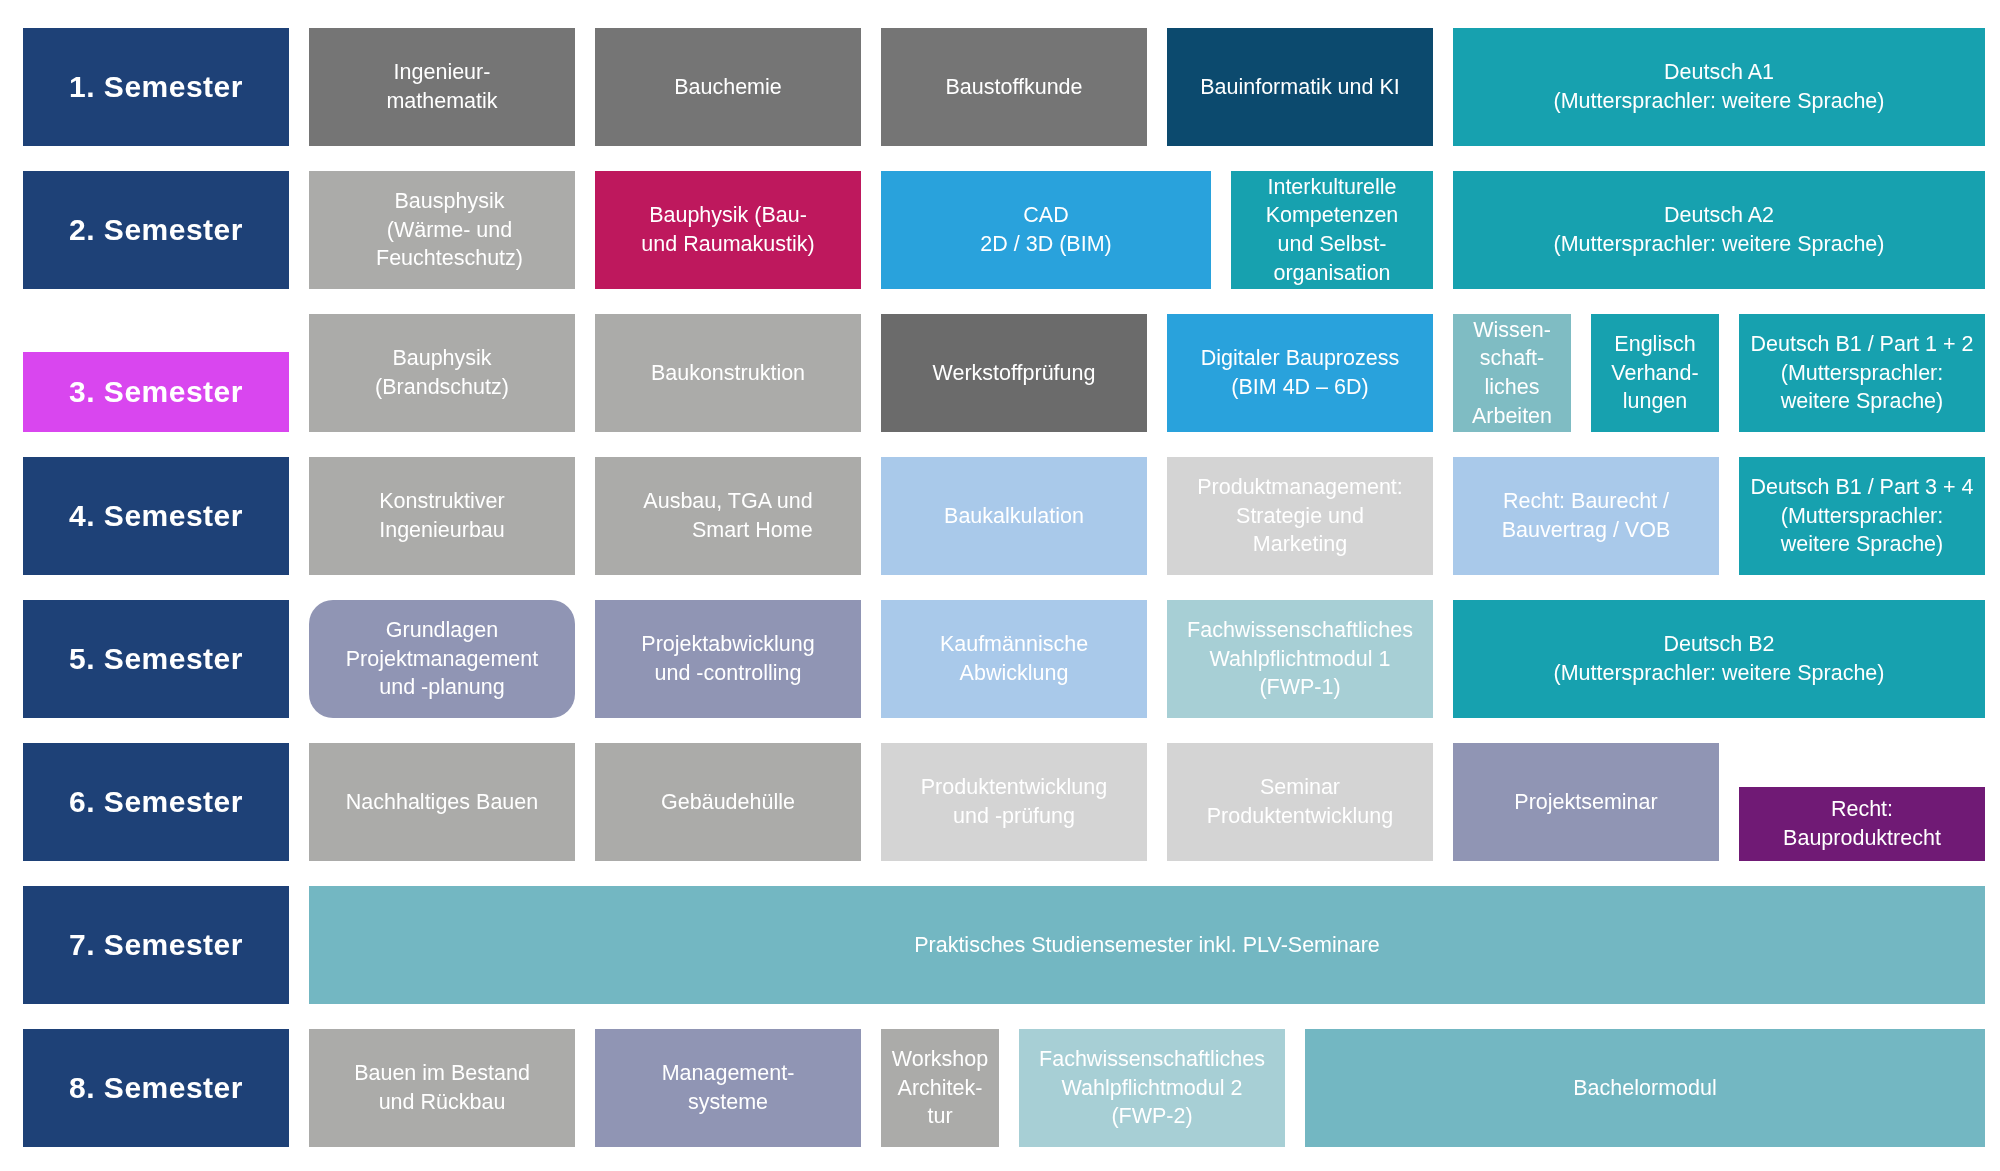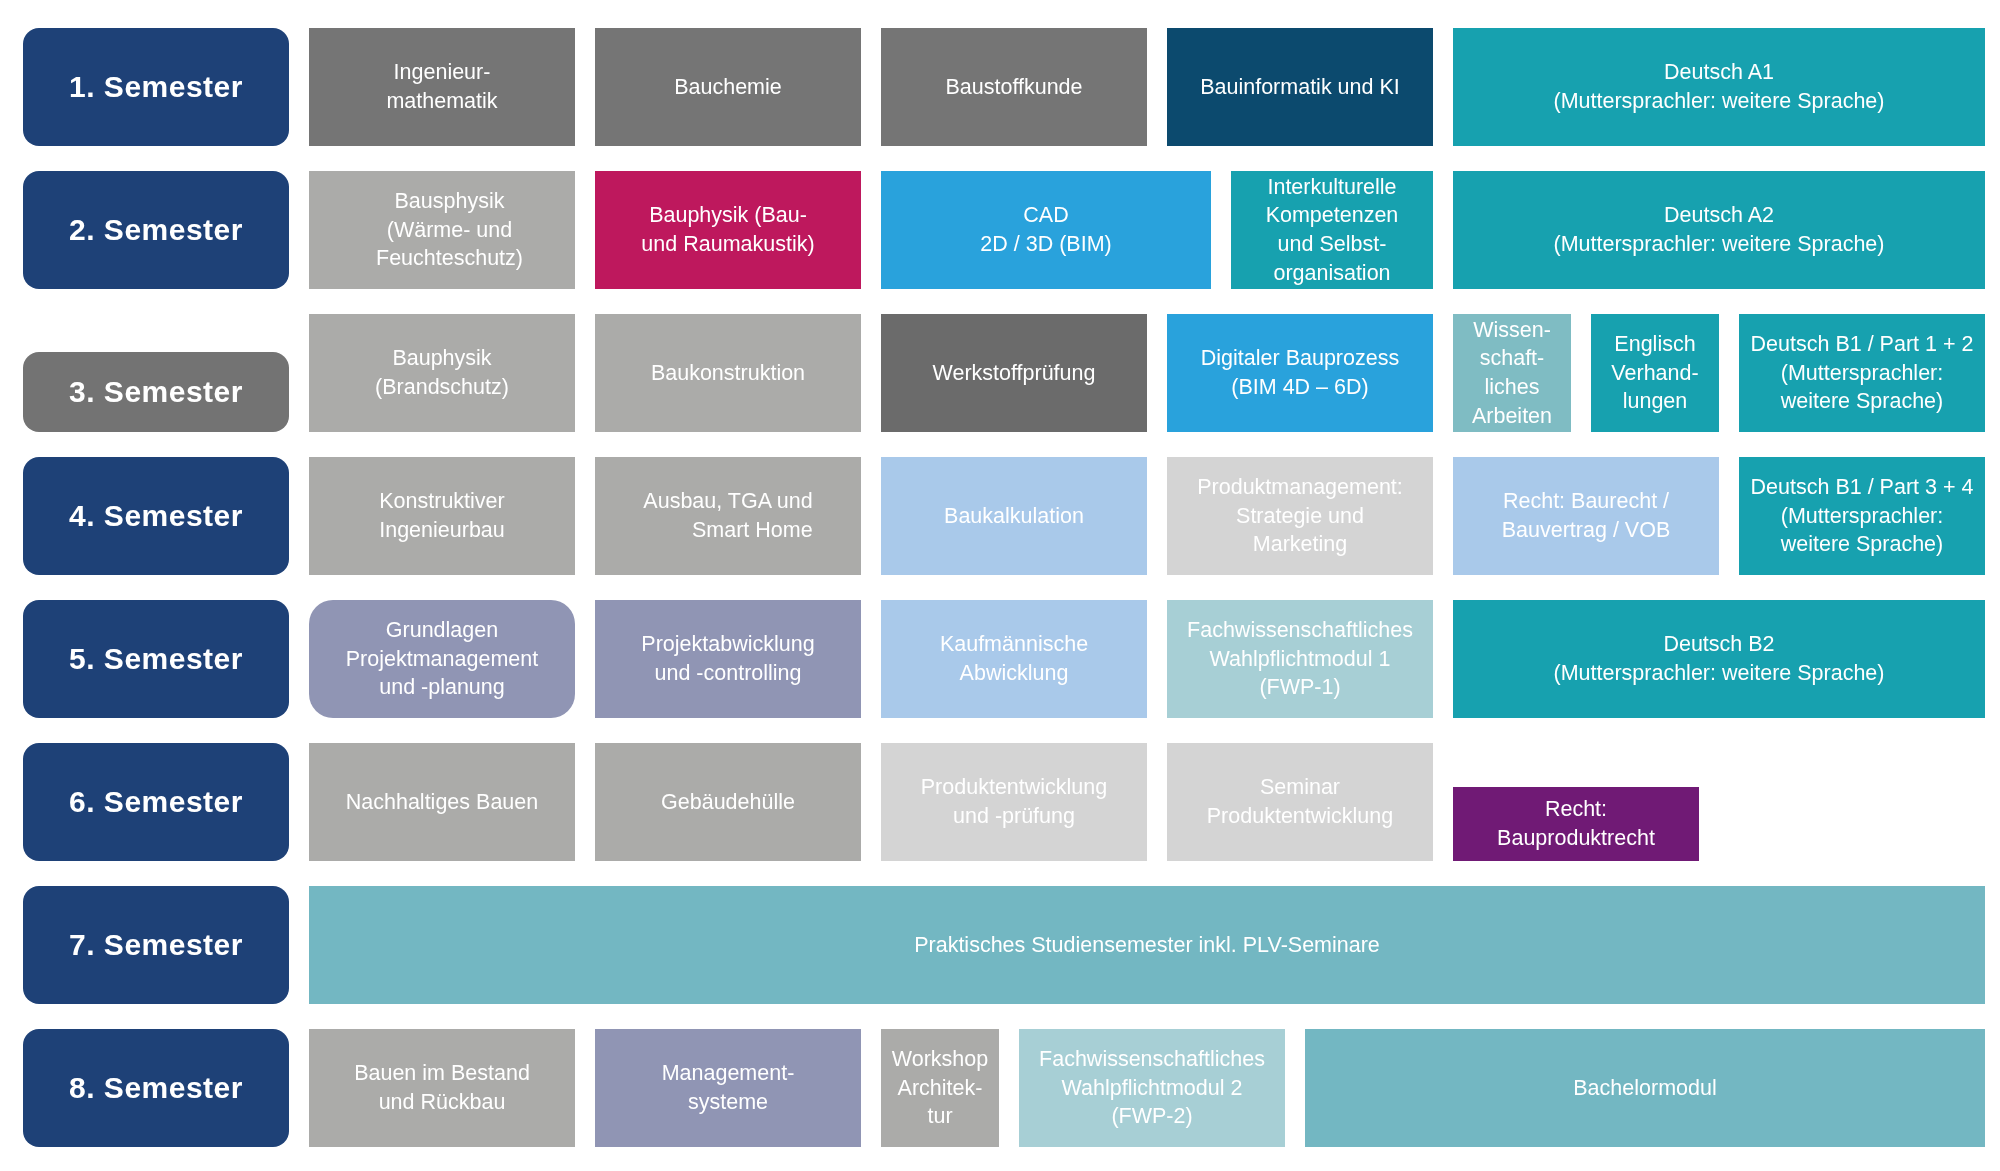--- a/index.html
+++ b/index.html
@@ -29,21 +29,20 @@
     font-size: 21.5px;
     line-height: 1.33;
     box-sizing: border-box;
     padding: 4px 6px;
     flex: 0 0 auto;
   }
   .sem {
     font-size: 30px;
     font-weight: bold;
     letter-spacing: 0.5px;
-    border-radius: 16px;
   }
   
   .cA    { width: 266px; }
   .w1    { width: 266px; }
   .wG    { width: 246px; }
   .wFG   { width: 532px; }
   .w-cad { width: 330px; }
   .w-ik  { width: 202px; }
   .w-n1  { width: 118px; text-align: center; }
   .w-n2  { width: 128px; }
@@ -77,21 +76,21 @@
 2D / 3D (BIM)</div>
     <div class="cell w-ik" style="background-color: rgb(23, 161, 175);">Interkulturelle
 Kompetenzen
 und Selbst-
 organisation</div>
     <div class="cell wFG" style="background-color: rgb(23, 161, 175);">Deutsch A2
 (Muttersprachler: weitere Sprache)</div>
   </div>
 
   <div class="row">
-    <div class="cell cA sem" style="background-color: #737373; margin-top: 38px;">3. Semester</div>
+    <div class="cell cA sem" style="background-color: #d946ef; margin-top: 38px;">3. Semester</div>
     <div class="cell w1" style="background-color: rgb(171, 171, 169);">Bauphysik
 (Brandschutz)</div>
     <div class="cell w1" style="background-color: rgb(171, 171, 169);">Baukonstruktion</div>
     <div class="cell w1" style="background-color: rgb(107, 107, 107);">Werkstoffprüfung</div>
     <div class="cell w1" style="background-color: rgb(41, 162, 220);">Digitaler Bauprozess
 (BIM 4D – 6D)</div>
     <div class="cell w-n1" style="background-color: rgb(127, 188, 195);">Wissen-
 schaft-
 liches
 Arbeiten</div>
@@ -137,20 +136,21 @@
   </div>
 
   <div class="row">
     <div class="cell cA sem" style="background-color: rgb(30, 65, 119);">6. Semester</div>
     <div class="cell w1" style="background-color: rgb(171, 171, 169);">Nachhaltiges Bauen</div>
     <div class="cell w1" style="background-color: rgb(171, 171, 169);">Gebäudehülle</div>
     <div class="cell w1" style="background-color: rgb(212, 212, 212);">Produktentwicklung
 und -prüfung</div>
     <div class="cell w1" style="background-color: rgb(212, 212, 212);">Seminar
 Produktentwicklung</div>
+    <div class="cell w1" style="background-color: rgb(144, 149, 180);">Projektseminar</div>
     <div class="cell wG" style="background-color: #701a75; margin-top: 44px;">Recht:
 Bauproduktrecht</div>
   </div>
 
   <div class="row">
     <div class="cell cA sem" style="background-color: rgb(30, 65, 119);">7. Semester</div>
     <div class="cell w-bar" style="background-color: rgb(115, 183, 194);">Praktisches Studiensemester inkl. PLV-Seminare</div>
   </div>
 
   <div class="row">

